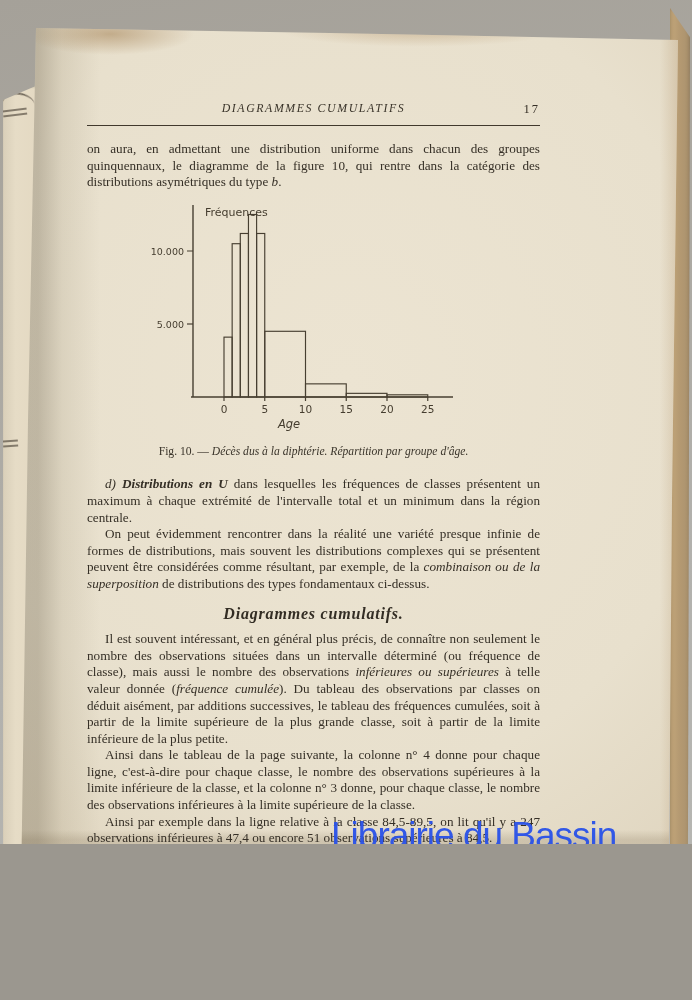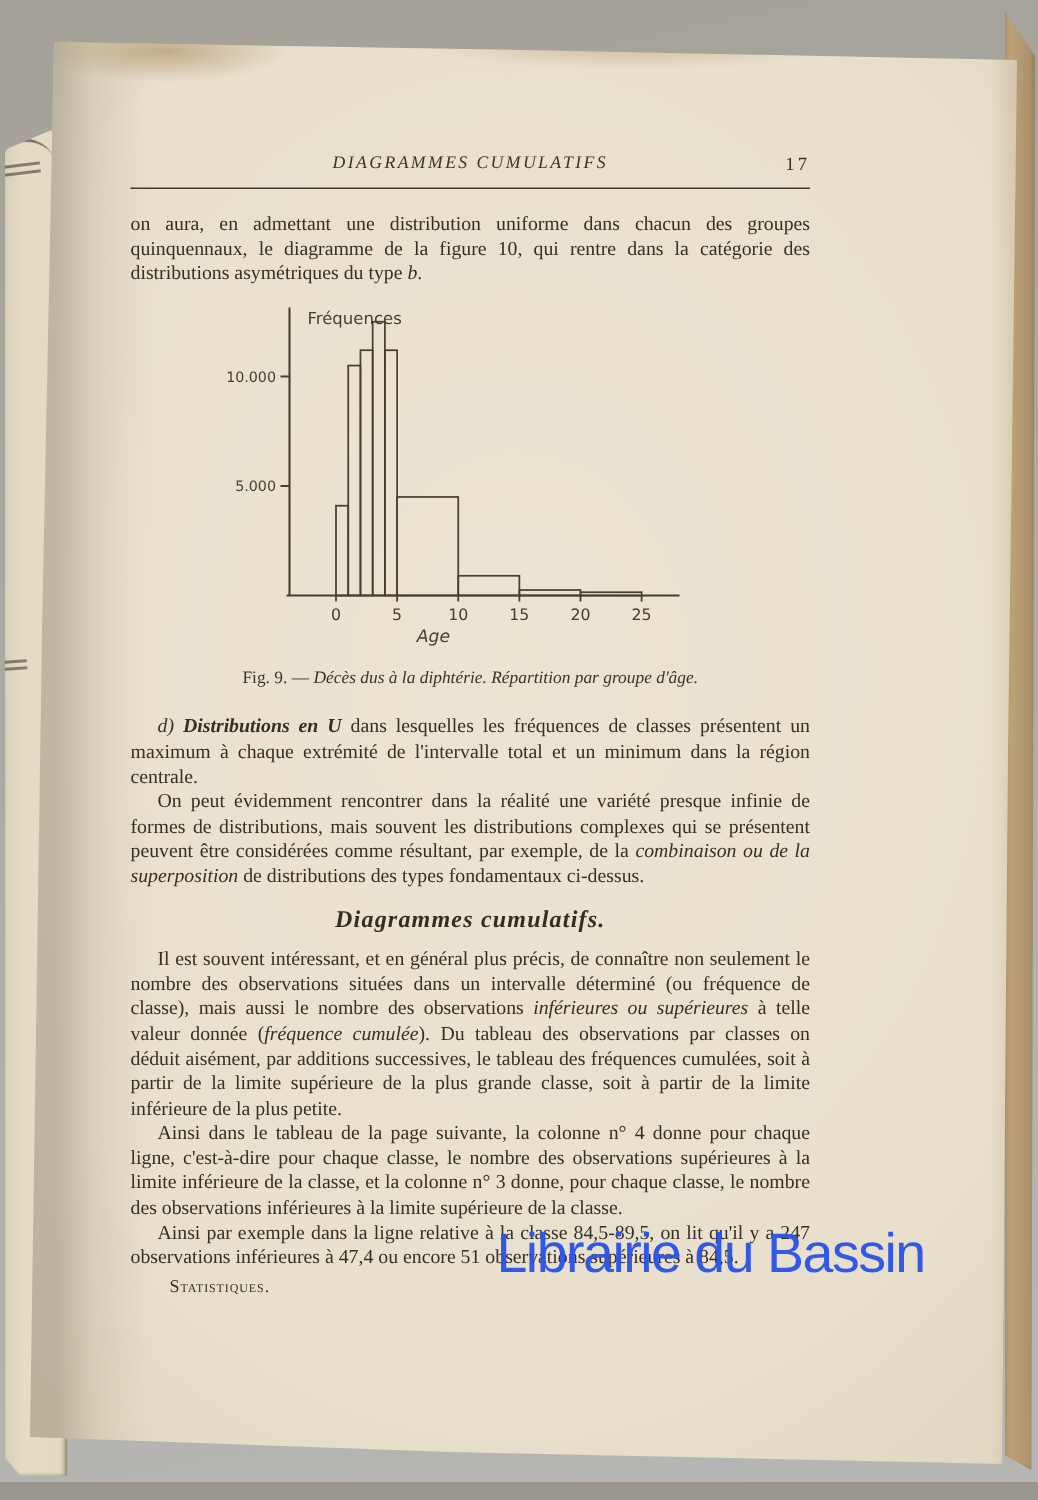--- a/index.html
+++ b/index.html
@@ -1,17 +1,17 @@
 <!DOCTYPE html>
 <html><head>
 <meta charset="utf-8">
 <style>
   html,body{margin:0;padding:0;background:#9b978f;}
   .scene{
-    position:relative;width:692px;height:988px;overflow:hidden;
+    position:relative;width:692px;height:844px;overflow:hidden;
     background:linear-gradient(168deg,#a5a199 0%,#abA8a1 35%,#b2b1ad 70%,#b6b6b2 100%);
     font-family:"Liberation Serif","DejaVu Serif",serif;
   }
   
   .left-leaf{
     position:absolute;left:3px;top:86px;width:42px;height:898px;
     background:linear-gradient(90deg,#d9cfb9 0%,#e6dcc6 30%,#e3d8c1 100%);
     clip-path:polygon(0 14px,78% 0,100% 2%,100% 100%,26% 100%,0 98.6%);
     box-shadow:-2px 0 3px rgba(40,36,30,.45) inset, -1px 0 0 #6e6a61;
     border-bottom-left-radius:9px;
@@ -125,21 +125,21 @@
               <rect x="91.3" y="36.47999999999999" width="8.15" height="163.52" fill="none" stroke="#473f31" stroke-width="1.15"></rect>
               <rect x="99.45" y="17.5" width="8.15" height="182.5" fill="none" stroke="#473f31" stroke-width="1.15"></rect>
               <rect x="107.6" y="36.47999999999999" width="8.15" height="163.52" fill="none" stroke="#473f31" stroke-width="1.15"></rect>
               <rect x="115.75" y="134.3" width="40.75" height="65.69999999999999" fill="none" stroke="#473f31" stroke-width="1.15"></rect>
               <rect x="156.5" y="186.86" width="40.75" height="13.139999999999986" fill="none" stroke="#473f31" stroke-width="1.15"></rect>
               <rect x="197.25" y="196.35" width="40.75" height="3.6500000000000057" fill="none" stroke="#473f31" stroke-width="1.15"></rect>
               <rect x="238" y="197.81" width="40.75" height="2.1899999999999977" fill="none" stroke="#473f31" stroke-width="1.15"></rect>
               <text x="56" y="19" text-anchor="start" font-size="11">Fréquences</text>
               <text x="140" y="231" text-anchor="middle" font-size="11.5" font-style="italic">Age</text>
             </svg></div>
-        <figcaption><span>Fig. 9. — </span><span class="run-i">Décès dus à la diphtérie. Répartition par groupe d'âge.</span></figcaption>
+        <figcaption><span>Fig. 10. — </span><span class="run-i">Décès dus à la diphtérie. Répartition par groupe d'âge.</span></figcaption>
       </figure>
 
       <p class="p2"><span class="run-i">d) </span><span class="run-bi">Distributions en U</span><span> dans lesquelles les fréquences de classes présentent un maximum à chaque extrémité de l'intervalle total et un minimum dans la région centrale.</span></p>
 
       <p class="p3"><span>On peut évidemment rencontrer dans la réalité une variété presque infinie de formes de distributions, mais souvent les distributions complexes qui se présentent peuvent être considérées comme résultant, par exemple, de la </span><span class="run-i">combinaison ou de la superposition</span><span> de distributions des types fondamentaux ci-dessus.</span></p>
 
       <h2 class="section">Diagrammes cumulatifs.</h2>
 
       <p class="p4"><span>Il est souvent intéressant, et en général plus précis, de connaître non seulement le nombre des observations situées dans un intervalle déterminé (ou fréquence de classe), mais aussi le nombre des observations </span><span class="run-i">inférieures ou supérieures</span><span> à telle valeur donnée (</span><span class="run-i">fréquence cumulée</span><span>). Du tableau des observations par classes on déduit aisément, par additions successives, le tableau des fréquences cumulées, soit à partir de la limite supérieure de la plus grande classe, soit à partir de la limite inférieure de la plus petite.</span></p>
 

